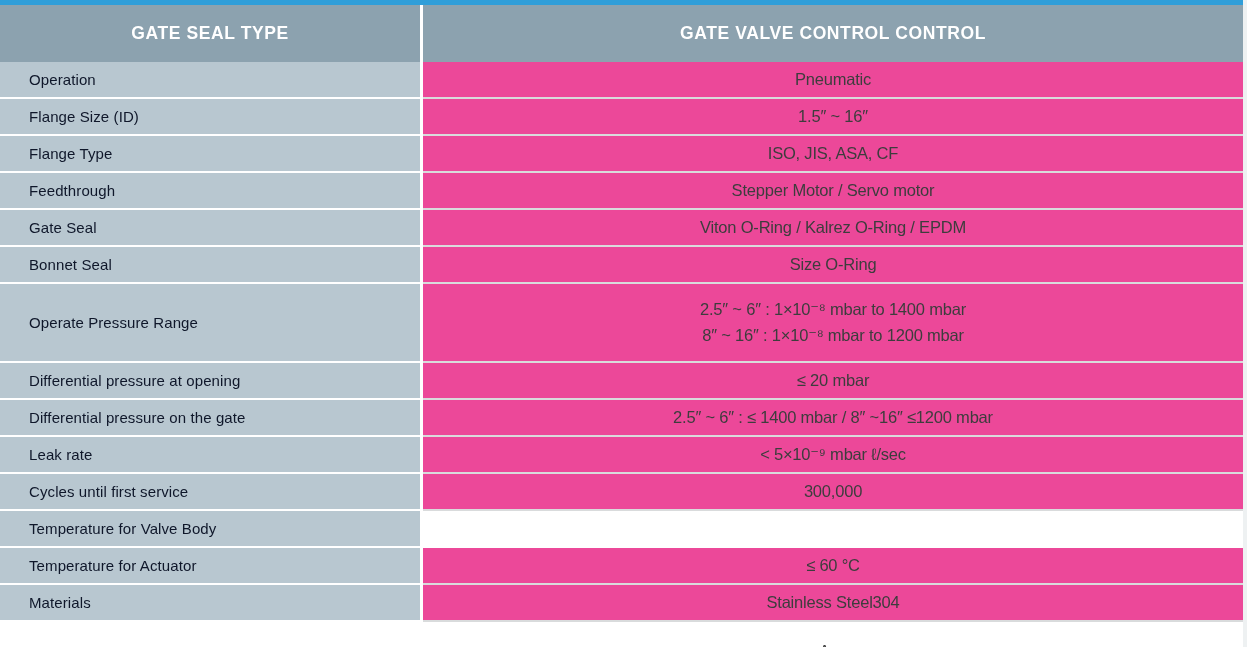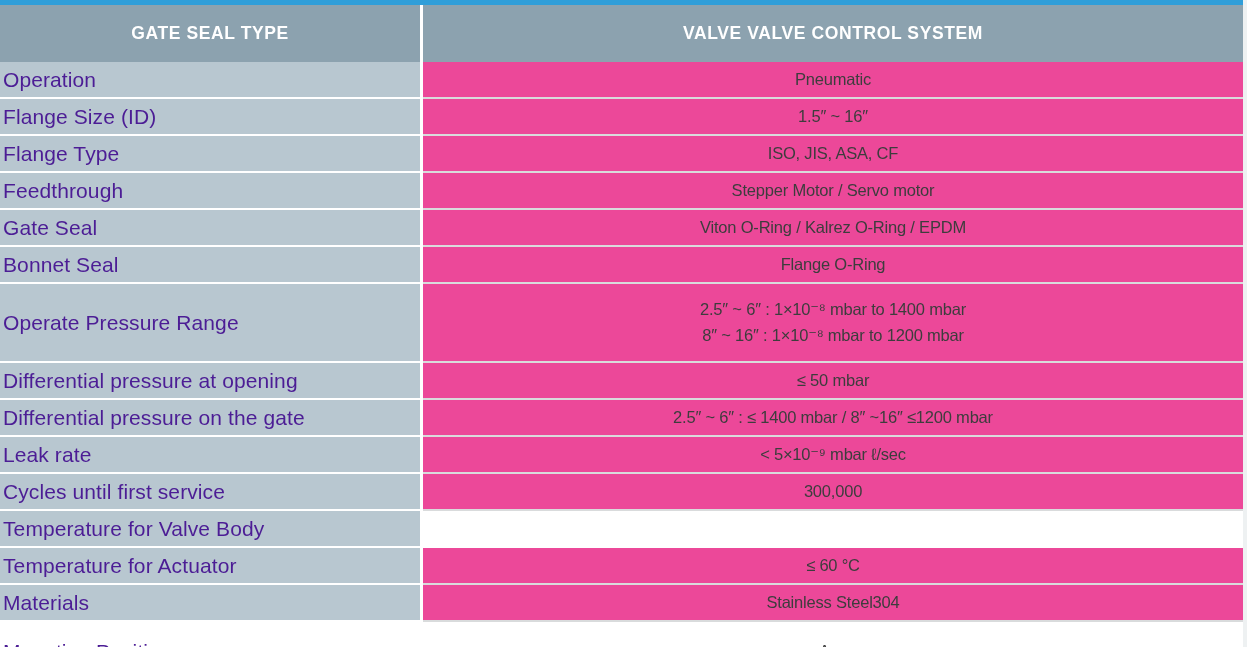--- a/index.html
+++ b/index.html
@@ -36,23 +36,23 @@
     box-sizing: border-box;
     display: flex;
     align-items: center;
   }
   .label-cell {
     width: 420px;
     flex: 0 0 420px;
     margin-right: 3px;
     background: #b8c7d0;
     border-bottom: 2px solid #ffffff;
-    padding-left: 3px;
-    font-size: 21px;
-    color: #4c1d95;
+    padding-left: 29px;
+    font-size: 15px;
+    color: #0f172a;
     letter-spacing: 0.1px;
   }
   .value-cell {
     flex: 1;
     background: #ec4899;
     border-bottom: 2px solid #d9dbdc;
     flex-direction: column;
     justify-content: center;
     text-align: center;
     font-size: 16.5px;
@@ -72,21 +72,21 @@
   }
   .row.last .cell { border-bottom: none; margin-top: 25px; }
 </style>
 </head>
 <body>
 
 <div id="page">
   <div id="spec-table">
     <div class="row header-row">
       <div class="cell label-cell header-cell">GATE SEAL TYPE</div>
-      <div class="cell value-cell header-cell">VALVE VALVE CONTROL SYSTEM</div>
+      <div class="cell value-cell header-cell">GATE VALVE CONTROL CONTROL</div>
     </div>
     <div id="rows">
   <div class="row">
     <div class="cell label-cell">Operation</div>
     <div class="cell value-cell">Pneumatic</div>
   </div>
 
   <div class="row">
     <div class="cell label-cell">Flange Size (ID)</div>
     <div class="cell value-cell">1.5″ ~ 16″</div>
@@ -102,34 +102,34 @@
     <div class="cell value-cell">Stepper Motor / Servo motor</div>
   </div>
 
   <div class="row">
     <div class="cell label-cell">Gate Seal</div>
     <div class="cell value-cell">Viton O-Ring / Kalrez O-Ring / EPDM</div>
   </div>
 
   <div class="row">
     <div class="cell label-cell">Bonnet Seal</div>
-    <div class="cell value-cell">Flange O-Ring</div>
+    <div class="cell value-cell">Size O-Ring</div>
   </div>
 
   <div class="row tall">
     <div class="cell label-cell">Operate Pressure Range</div>
     <div class="cell value-cell">
             <div>2.5″ ~ 6″ : 1×10⁻⁸ mbar to 1400 mbar</div>
             <div>8″ ~ 16″ : 1×10⁻⁸ mbar to 1200 mbar</div>
           </div>
   </div>
 
   <div class="row">
     <div class="cell label-cell">Differential pressure at opening</div>
-    <div class="cell value-cell">≤ 50 mbar</div>
+    <div class="cell value-cell">≤ 20 mbar</div>
   </div>
 
   <div class="row">
     <div class="cell label-cell">Differential pressure on the gate</div>
     <div class="cell value-cell">2.5″ ~ 6″ : ≤ 1400 mbar / 8″ ~16″ ≤1200 mbar</div>
   </div>
 
   <div class="row">
     <div class="cell label-cell">Leak rate</div>
     <div class="cell value-cell">&lt; 5×10⁻⁹ mbar ℓ/sec</div>

